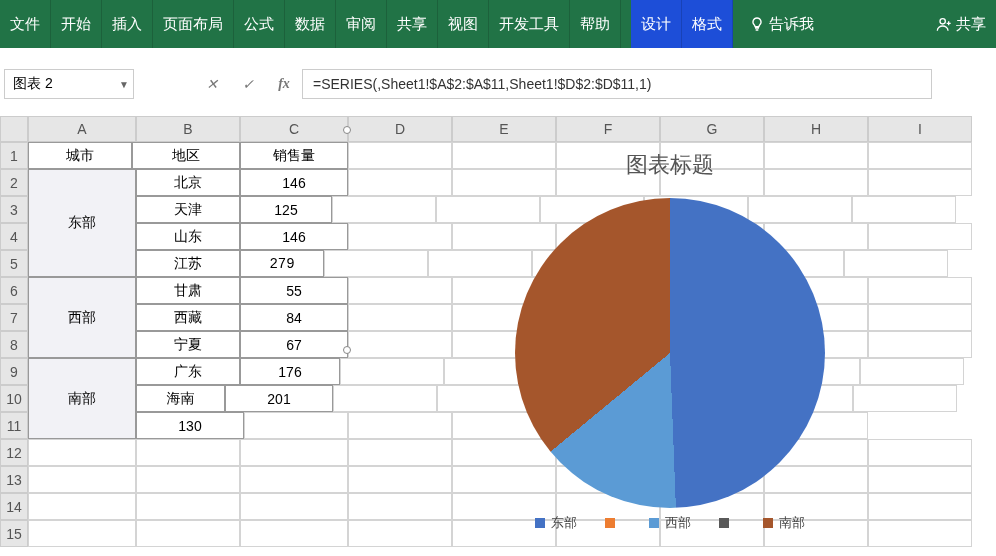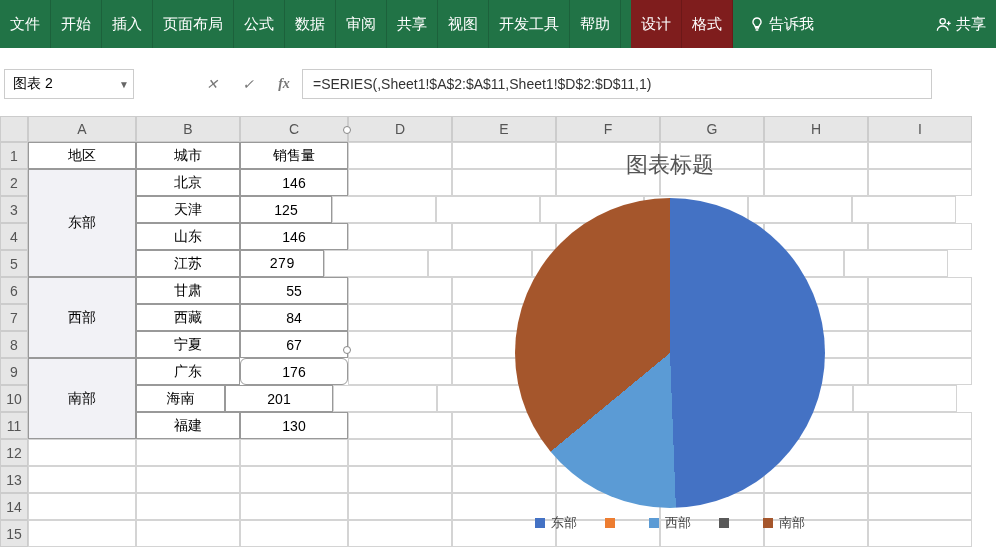--- a/index.html
+++ b/index.html
@@ -1,20 +1,20 @@
 <!DOCTYPE html>
 <html><head>
 <meta charset="utf-8">
 <style>
   * { box-sizing: border-box; margin: 0; padding: 0; }
   body { font-family: "Microsoft YaHei", Arial, sans-serif; font-size: 14px; background: #fff; width: 996px; height: 556px; overflow: hidden; }
   .ribbon { background: #217346; color: #fff; height: 48px; display: flex; align-items: stretch; font-size: 15px; }
   .ribbon-tab { padding: 0 10px; display: flex; align-items: center; cursor: pointer; border-right: 1px solid rgba(0,0,0,0.15); }
   .ribbon-tab svg { margin-right: 4px; }
-  .ribbon-special { background: #7f1d1d; }
+  .ribbon-special { background: #1d4ed8; }
   .formula-bar { display: flex; align-items: center; height: 36px; margin-top: 18px; padding: 0 4px; }
   .name-box { width: 130px; height: 30px; border: 1px solid #ccc; display: flex; align-items: center; padding: 0 8px; position: relative; background: #fff; }
   .name-box-dd { position: absolute; right: 4px; font-size: 10px; color:#666; }
   .fx-area { display: flex; align-items: center; margin-left: 60px; }
   .fx-btn { width: 36px; height: 30px; display: flex; align-items: center; justify-content: center; color: #777; font-style: italic; font-family: serif; cursor: pointer; }
   .fx-btn.fx { font-style: italic; font-weight: bold; }
   .formula-input { height: 30px; border: 1px solid #ccc; width: 630px; padding: 0 10px; display: flex; align-items: center; background:#fff; color:#333; }
   .sheet-area { display: flex; margin-top: 14px; }
   .row-headers { width: 28px; }
   .row-header, .col-header, .corner { background: #e6e6e6; border: 1px solid #ccc; text-align: center; color:#555; }
@@ -111,22 +111,22 @@
         <div class="col-header" style="width: 108px;">C</div>
         <div class="col-header" style="width: 104px;">D</div>
         <div class="col-header" style="width: 104px;">E</div>
         <div class="col-header" style="width: 104px;">F</div>
         <div class="col-header" style="width: 104px;">G</div>
         <div class="col-header" style="width: 104px;">H</div>
         <div class="col-header" style="width: 104px;">I</div>
       </div>
     <div class="grid" id="grid">
         <div class="grid-row">
+          <div class="cell thick" style="width: 104px;">城市</div>
           <div class="cell thick" style="width: 108px;">地区</div>
-          <div class="cell thick" style="width: 104px;">城市</div>
           <div class="cell thick" style="width: 108px;">销售量</div>
           <div class="cell" style="width: 104px;"></div>
           <div class="cell" style="width: 104px;"></div>
           <div class="cell" style="width: 104px;"></div>
           <div class="cell" style="width: 104px;"></div>
           <div class="cell" style="width: 104px;"></div>
           <div class="cell" style="width: 104px;"></div>
         </div>
         <div class="grid-row">
           <div class="cell merged-region" style="width: 108px; height: 108px; margin-bottom: -81px; z-index: 1; position: relative;">东部</div>
@@ -201,42 +201,41 @@
           <div class="cell" style="width: 104px;"></div>
           <div class="cell" style="width: 104px;"></div>
           <div class="cell" style="width: 104px;"></div>
           <div class="cell" style="width: 104px;"></div>
           <div class="cell" style="width: 104px;"></div>
           <div class="cell" style="width: 104px;"></div>
         </div>
         <div class="grid-row">
           <div class="cell merged-region" style="width: 108px; height: 81px; margin-bottom: -54px; z-index: 1; position: relative;">南部</div>
           <div class="cell thick" style="width: 104px;">广东</div>
-          <div class="cell thick" style="width: 108px; border-radius: 6px;">176</div>
+          <div class="cell thick" style="width: 100px;">176</div>
           <div class="cell" style="width: 104px;"></div>
           <div class="cell" style="width: 104px;"></div>
           <div class="cell" style="width: 104px;"></div>
           <div class="cell" style="width: 104px;"></div>
           <div class="cell" style="width: 104px;"></div>
           <div class="cell" style="width: 104px;"></div>
         </div>
         <div class="grid-row">
           <div style="width: 108px;"></div>
           <div class="cell thick" style="width: 89px;">海南</div>
           <div class="cell thick" style="width: 108px;">201</div>
           <div class="cell" style="width: 104px;"></div>
           <div class="cell" style="width: 104px;"></div>
           <div class="cell" style="width: 104px;"></div>
           <div class="cell" style="width: 104px;"></div>
           <div class="cell" style="width: 104px;"></div>
           <div class="cell" style="width: 104px;"></div>
         </div>
         <div class="grid-row">
           <div style="width: 108px;"></div>
-          <div class="cell thick" style="width: 104px;">福建</div>
           <div class="cell thick" style="width: 108px;">130</div>
           <div class="cell" style="width: 104px;"></div>
           <div class="cell" style="width: 104px;"></div>
           <div class="cell" style="width: 104px;"></div>
           <div class="cell" style="width: 104px;"></div>
           <div class="cell" style="width: 104px;"></div>
           <div class="cell" style="width: 104px;"></div>
         </div>
         <div class="grid-row">
           <div class="cell" style="width: 108px;"></div>

